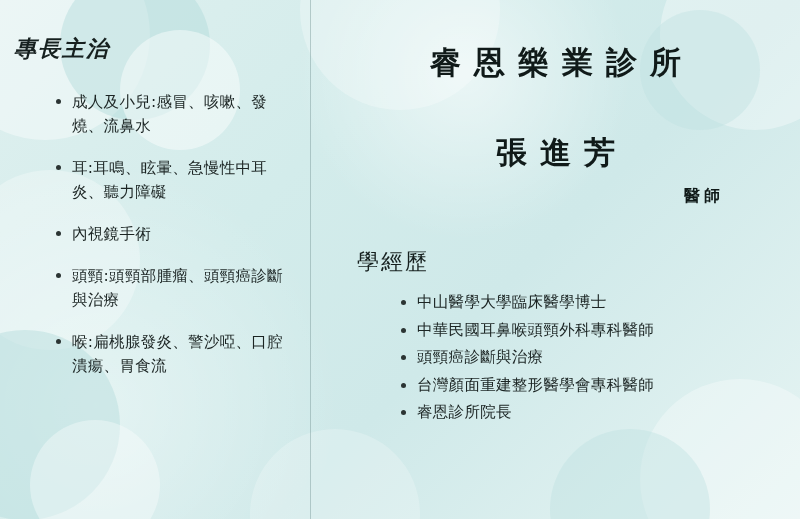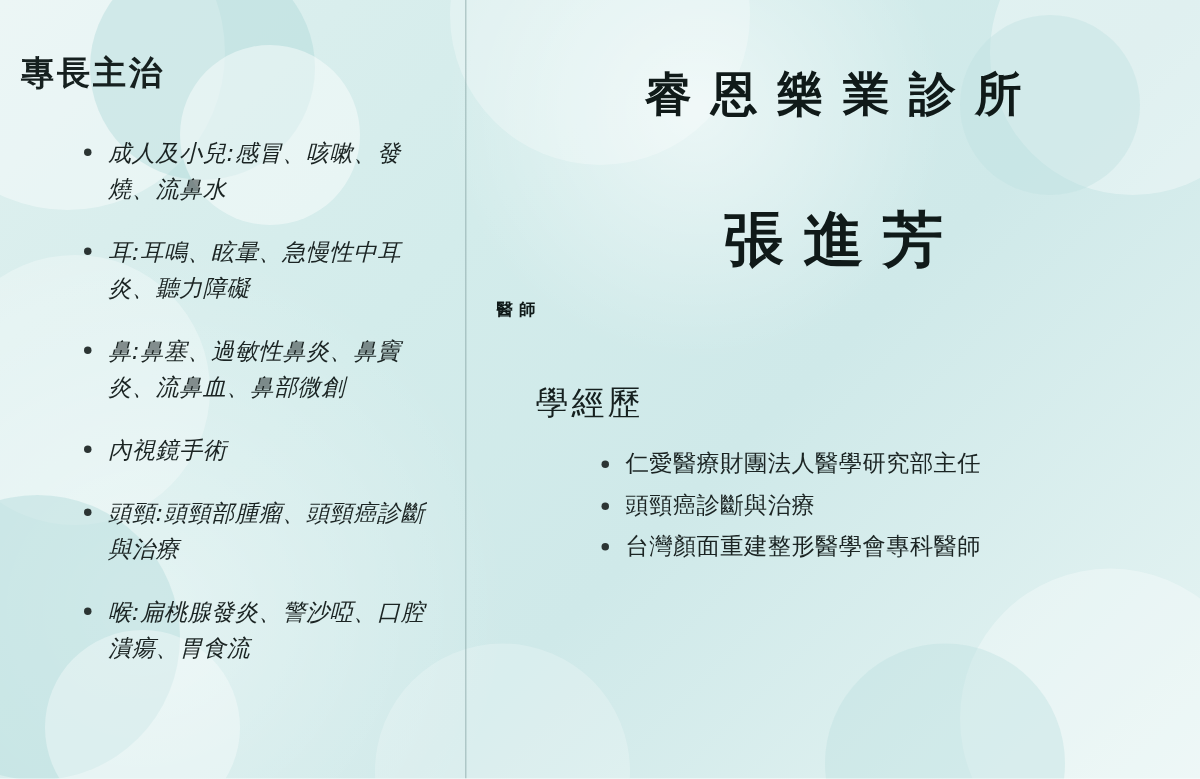--- a/index.html
+++ b/index.html
@@ -59,34 +59,34 @@
     height: 519px;
     box-sizing: border-box;
     padding: 34px 14px 10px 14px;
   }
   .section-heading {
     font-size: 22px;
     font-weight: bold;
     color: #16201f;
     letter-spacing: 2px;
     margin: 0 0 26px 0;
+    font-style: italic;
   }
   ul.bullets {
     list-style: none;
     margin: 0;
     padding: 0 0 0 58px;
   }
   ul.bullets > li {
     position: relative;
     font-size: 15.5px;
     line-height: 1.55;
     color: #1b2423;
     margin-bottom: 18px;
     letter-spacing: 0.3px;
-    font-style: italic;
   }
   ul.bullets > li::before {
     content: "";
     position: absolute;
     left: -16px;
     top: 9px;
     width: 5px;
     height: 5px;
     border-radius: 50%;
     background: #2b3433;
@@ -106,29 +106,30 @@
     text-align: center;
     font-size: 31px;
     font-weight: bold;
     color: #101a19;
     letter-spacing: 13px;
     text-indent: 13px;
     margin: 14px 0 0 0;
   }
   .doctor-name {
     text-align: center;
-    font-size: 40px;
+    font-size: 31px;
     font-weight: bold;
     color: #101a19;
     letter-spacing: 13px;
     text-indent: 13px;
     margin: 48px 0 0 0;
   }
   .doctor-title {
-    font-size: 11px;
+    text-align: right;
+    font-size: 16px;
     font-weight: bold;
     color: #101a19;
     letter-spacing: 4px;
     margin: 12px 56px 0 0;
   }
   .resume-heading {
     font-size: 22px;
     font-weight: normal;
     color: #16201f;
     letter-spacing: 2px;
@@ -176,33 +177,34 @@
   <div class="blob b11"></div>
   <div class="blob b12"></div>
 
   <div class="divider"></div>
 
   <div id="left-col">
     <h2 class="section-heading">專長主治</h2>
     <ul class="bullets">
       <li>成人及小兒:感冒、咳嗽、發燒、流鼻水</li>
       <li>耳:耳鳴、眩暈、急慢性中耳炎、聽力障礙</li>
-      <li>鼻:鼻塞、過敏性鼻炎、鼻竇炎、流鼻血、鼻部微創</li>
       <li>內視鏡手術</li>
       <li>頭頸:頭頸部腫瘤、頭頸癌診斷與治療</li>
       <li>喉:扁桃腺發炎、警沙啞、口腔潰瘍、胃食流</li>
     </ul>
   </div>
 
   <div id="right-col">
     <div class="clinic-name">睿恩樂業診所</div>
     <div class="doctor-name">張進芳</div>
     <div class="doctor-title">醫師</div>
 
     <h2 class="resume-heading">學經歷</h2>
     <ul class="resume">
-      <li>仁愛醫療財團法人醫學研究部主任</li>
+      <li>中山醫學大學臨床醫學博士</li>
+      <li>中華民國耳鼻喉頭頸外科專科醫師</li>
       <li>頭頸癌診斷與治療</li>
       <li>台灣顏面重建整形醫學會專科醫師</li>
+      <li>睿恩診所院長</li>
     </ul>
   </div>
 
 </div>
 
 </body></html>

